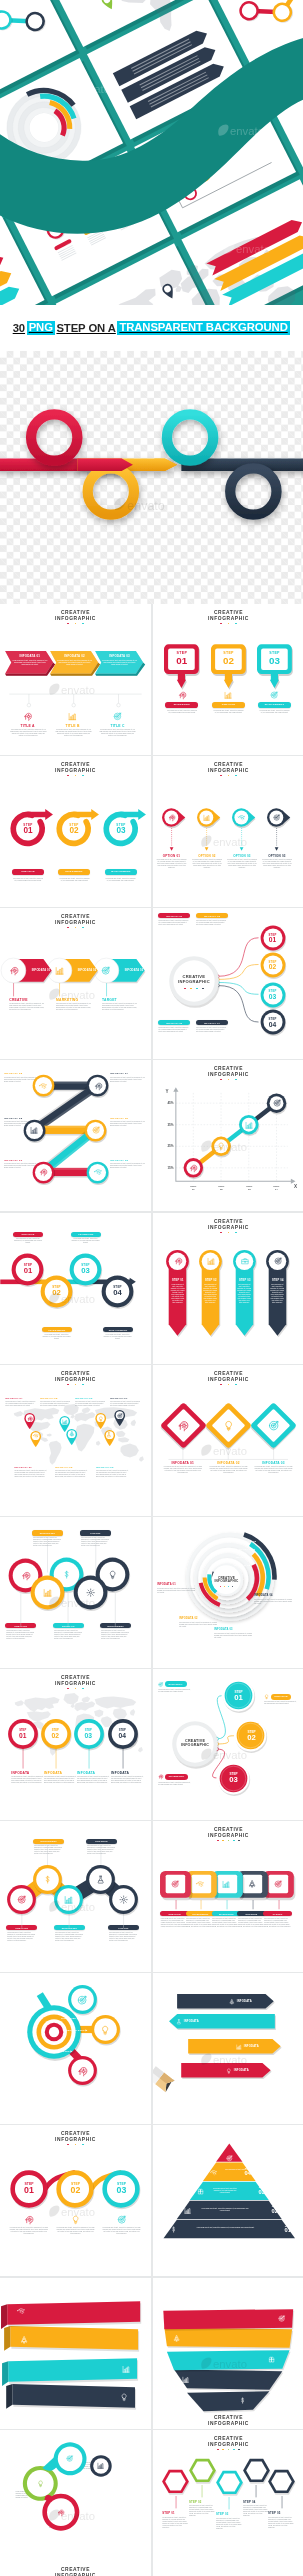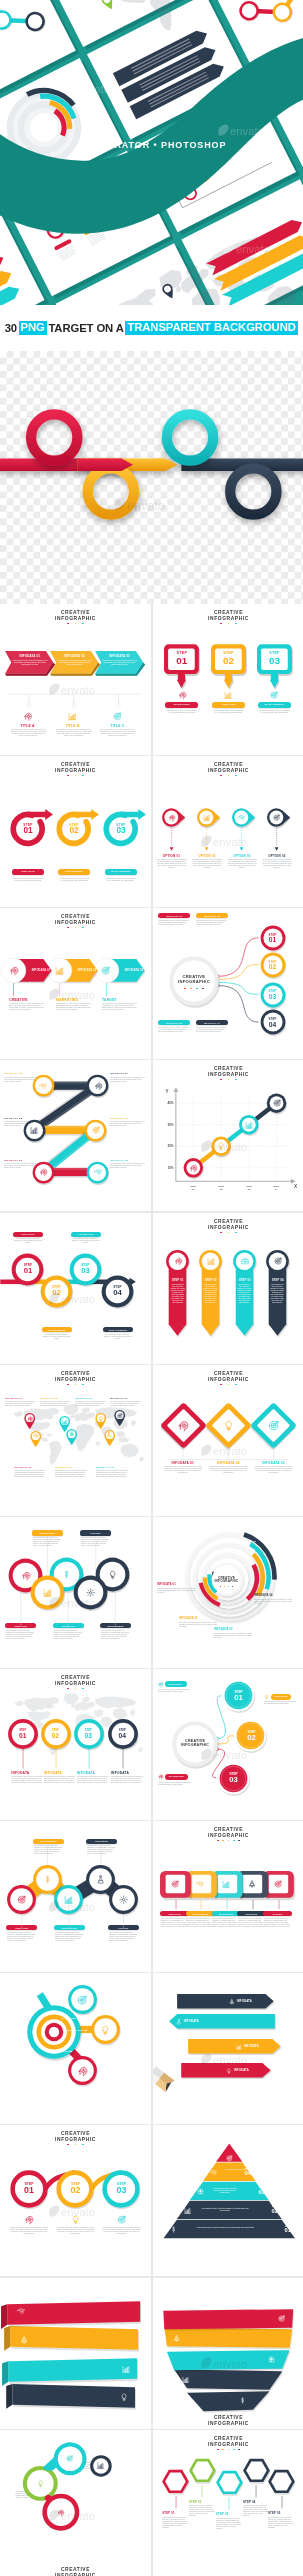--- a/index.html
+++ b/index.html
@@ -11,21 +11,21 @@
 
 .hero{position:relative;width:304px;height:305px;overflow:hidden;background:#1b9b90;}
 .hero-bg{position:absolute;left:-31px;top:-31px;width:371px;height:371px;
   background:linear-gradient(140deg,#35b5a8 0%,#1e9c91 40%,#0c7a71 100%);}
 .hero-cap{position:absolute;left:0;right:0;top:138px;text-align:center;z-index:55;}
 .hero-cap .t{font-size:21.6px;font-weight:bold;color:#fff;line-height:23px;letter-spacing:0px;}
 .hero-cap .s{font-size:9px;font-weight:bold;color:#fff;line-height:10.3px;letter-spacing:0.9px;margin-top:2.1px;}
 
 
 .banner{position:relative;width:304px;height:46px;background:#fff;
-  display:flex;flex-direction:column;align-items:center;justify-content:center;gap:1.5px;z-index:2;}
+  display:flex;flex-direction:column;align-items:center;justify-content:center;gap:1.5px;z-index:2;text-decoration:underline;}
 .bl{font-family:"Liberation Sans Narrow","Liberation Sans",sans-serif;font-weight:bold;color:#262626;white-space:nowrap;display:flex;align-items:center;}
 .bl1{font-size:11.3px;letter-spacing:-0.1px;}
 .bl2{font-size:10.8px;letter-spacing:-0.1px;}
 .hl{background:#00c9e8;color:#fff;padding:1px 2.1px 1.5px;margin:0 1.5px;line-height:1;}
 
 
 .trans{position:relative;width:304px;height:253px;background-color:#fff;
  background-image:linear-gradient(45deg,#ebebeb 25%,transparent 25%,transparent 75%,#ebebeb 75%),
                   linear-gradient(45deg,#ebebeb 25%,transparent 25%,transparent 75%,#ebebeb 75%);
  background-size:13.4px 13.4px;background-position:0 0,6.7px 6.7px;}
@@ -449,29 +449,28 @@
               <rect x="801.889818097391" y="399.56315980087936" width="32" height="1.6" fill="#dfe3e6"></rect>
               <rect x="801.889818097391" y="403.56315980087936" width="32" height="1.6" fill="#dfe3e6"></rect>
             </g>
           </g>
           <g>
             <path d="M620 66 C524 84 440 146 372 210 C306 272 238 314 160 312 C90 310 36 288 -12 252 L-12 412 C56 450 140 464 222 446 C322 424 398 358 464 292 C528 228 580 186 640 178 Z" fill="#12877e"></path>
           </g>
         </g>
     </svg>
     <div class="hero-cap">
-      <div class="s">ILLUSTRATOR • PHOTOSHOP</div>
     </div>
   </div>
 
   <div class="banner">
     <div class="bl bl1">
       <span>30</span>
       <span class="hl">PNG</span>
-      <span>TARGET ON A</span>
+      <span>STEP ON A</span>
       <span class="hl">TRANSPARENT BACKGROUND</span>
     </div>
   </div>
 
   <div class="trans">
     <svg width="304" height="248" viewBox="0 0 590 482" style="position:absolute;left:0;top:0">
       <g id="trans-art">
           <defs>
             <filter id="ringsh" x="-40%" y="-40%" width="200%" height="200%">
               <feDropShadow dx="2" dy="6" stdDeviation="6" flood-color="#000" flood-opacity="0.30"></feDropShadow>

